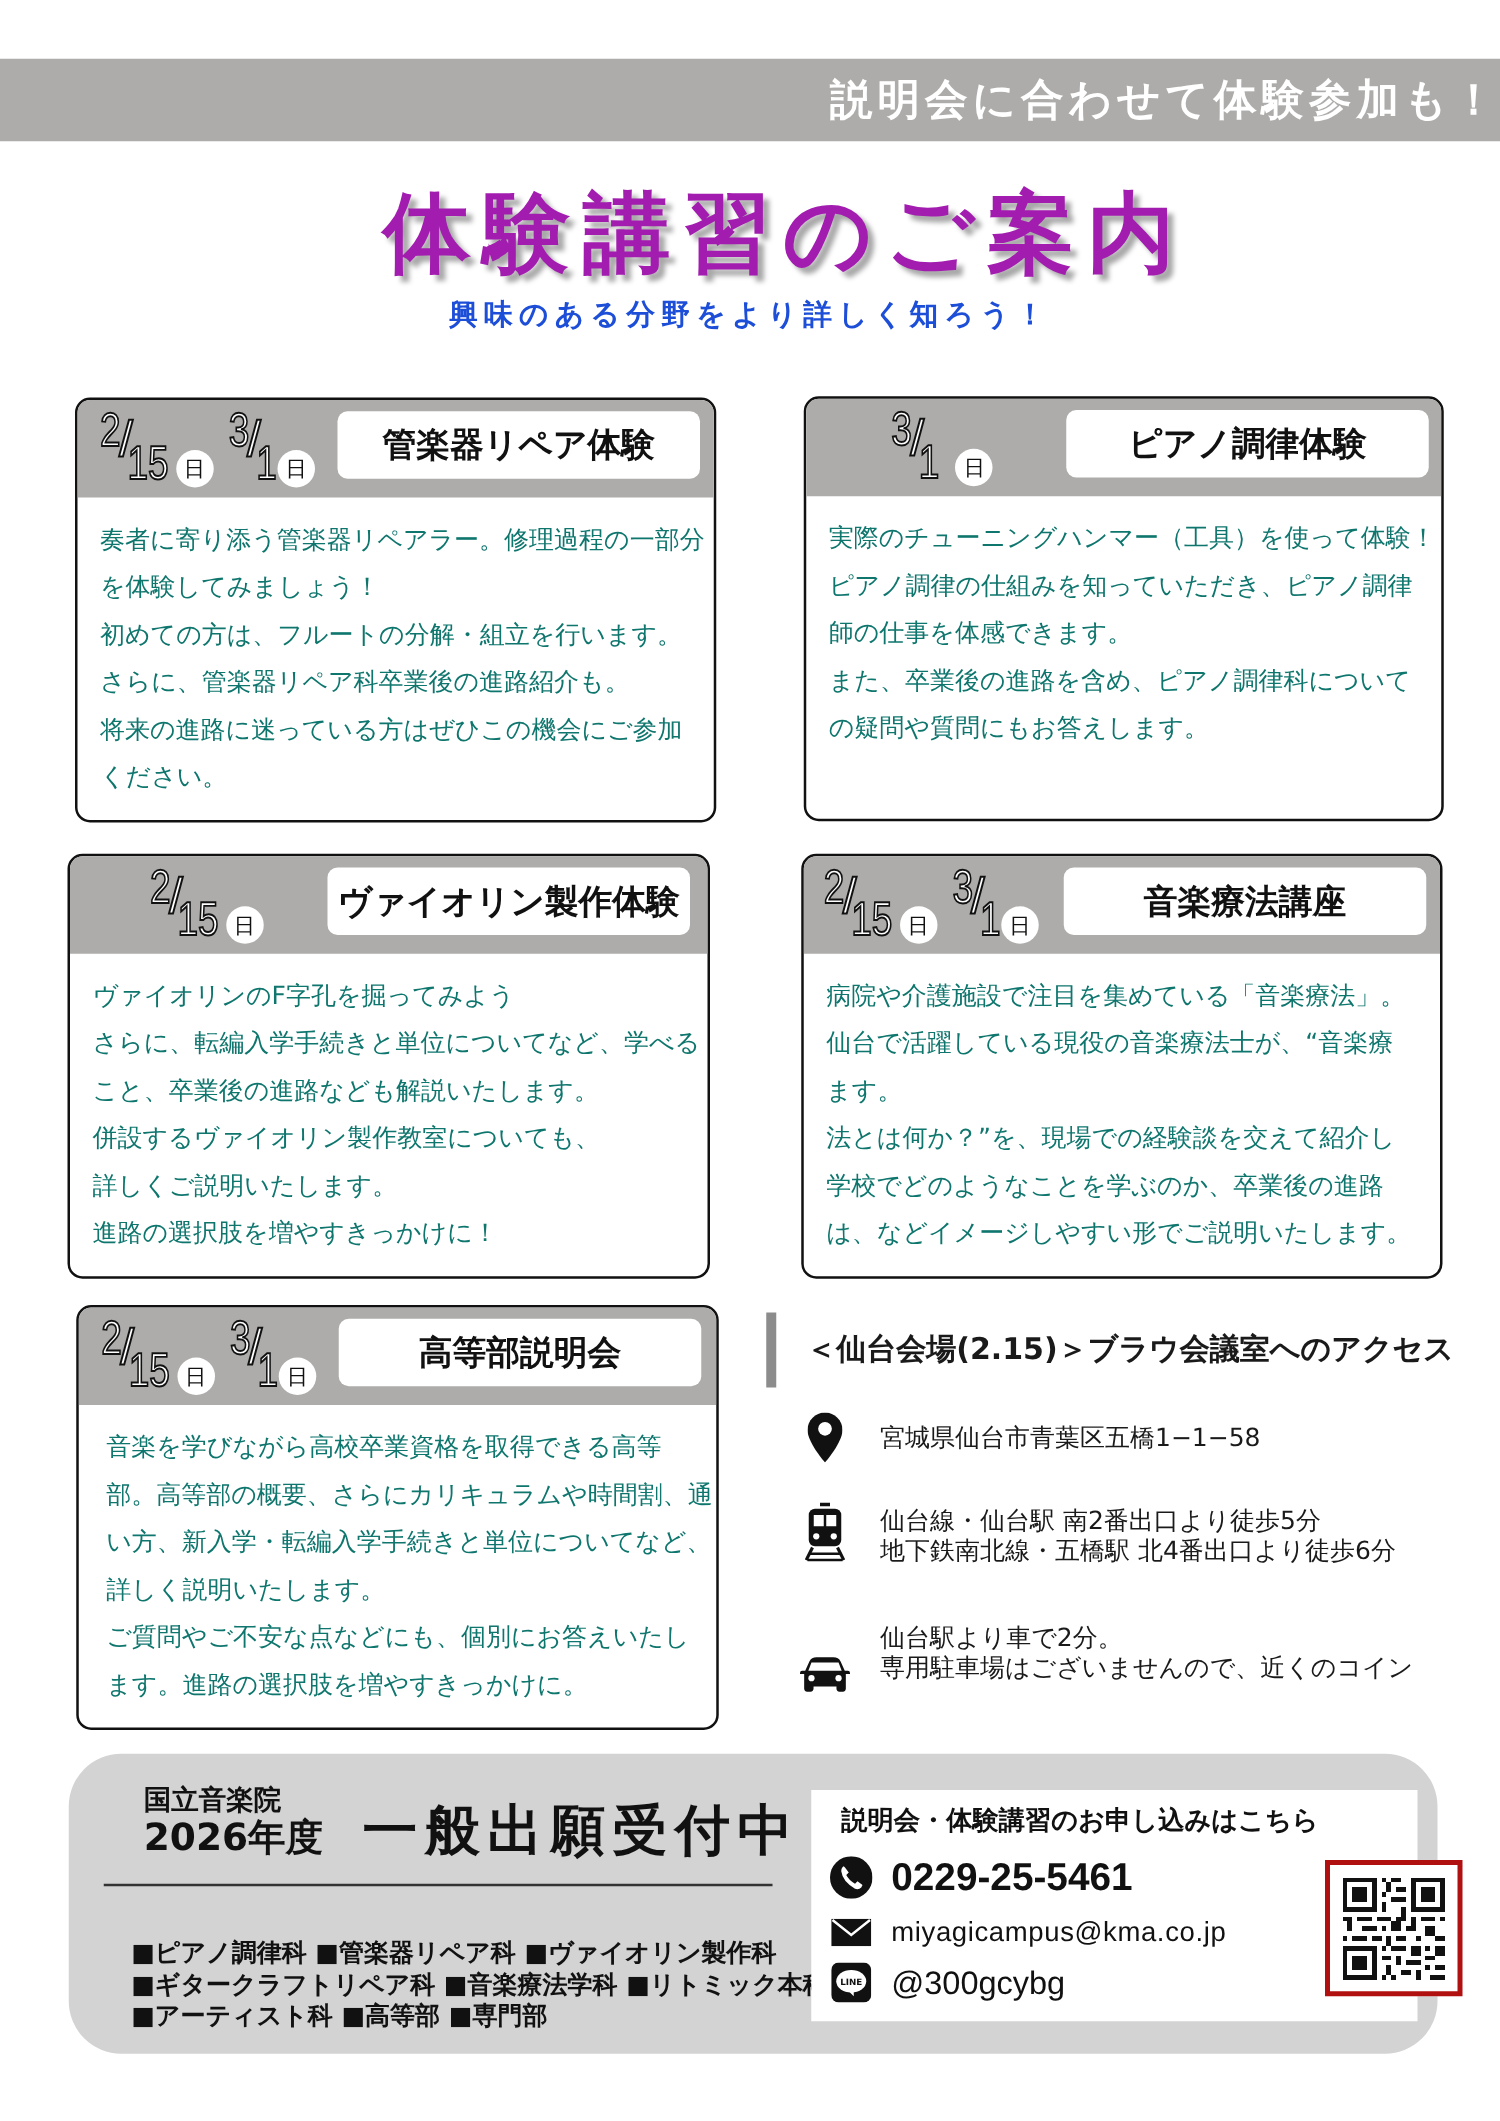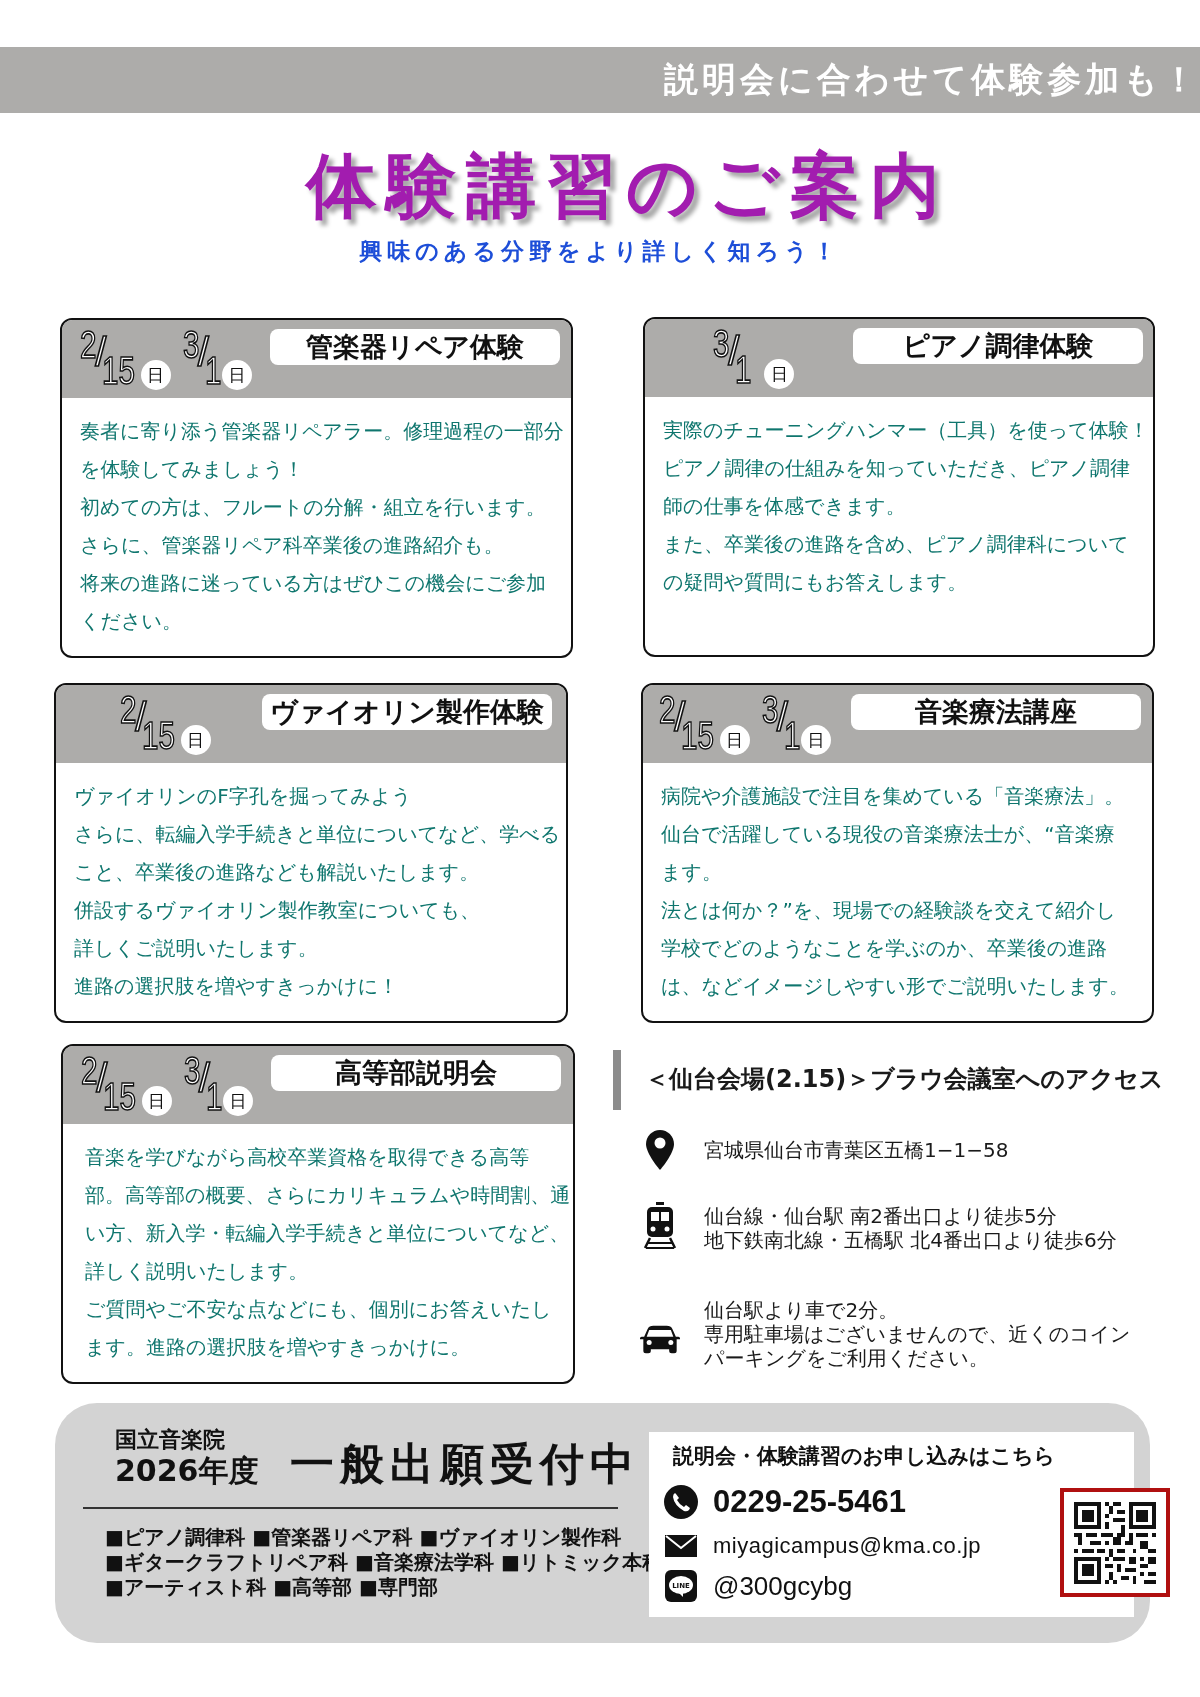--- a/index.html
+++ b/index.html
@@ -36,41 +36,41 @@
     -webkit-text-stroke:1.6px #111; font-weight:normal; transform:scaleX(0.78); transform-origin:left;
   }
   .num.m { margin-top:0; }
   .slash { font-family:"Liberation Sans",sans-serif; color:#fff; -webkit-text-stroke:1.6px #111; font-size:40px; line-height:40px; margin-left:-6px; margin-top:6px; }
   .num.d { margin-top:26px; margin-left:-4px; }
   .dow {
     width:30px; height:30px; border-radius:50%; background:#fff; color:#111; font-size:17px;
     display:flex; align-items:center; justify-content:center; margin-top:34px; margin-left:-4px;
   }
   .card-title {
-    position:absolute; top:9px; height:36px; background:#fff; border-radius:8px;
+    position:absolute; top:9px; height:54px; background:#fff; border-radius:8px;
     display:flex; align-items:center; justify-content:center; font-size:27px; font-weight:bold; color:#111;
   }
   .card-body { padding:14px 18px 0 18px; font-size:20px; line-height:38px; color:#0f766e; }
   .card-body div { white-space:nowrap; }
 
   .access-bar { position:absolute; left:613px; top:1050px; width:8px; height:60px; background:#8c8c8c; }
   .access-title { position:absolute; left:645px; top:1063px; font-size:24px; font-weight:bold; color:#1a1a1a; }
   .access-row { position:absolute; left:640px; display:flex; align-items:flex-start; }
   .access-row .ico { width:40px; height:44px; display:flex; align-items:center; justify-content:center; margin-right:24px; }
   .access-row .txt { font-size:20px; line-height:24px; color:#1a1a1a; }
 
   .bottom-panel {
     position:absolute; left:55px; top:1403px; width:1095px; height:240px; background:#d3d3d3; border-radius:42px;
   }
   .school { position:absolute; left:60px; top:22px; }
   .school .name { font-size:22px; font-weight:bold; color:#111; }
   .school .year { font-size:30px; font-weight:bold; color:#111; line-height:32px; }
   .apply { position:absolute; left:235px; top:32px; font-size:44px; font-weight:bold; letter-spacing:6px; color:#111; }
   .hr { position:absolute; left:28px; top:104px; width:535px; height:2px; background:#333; }
-  .depts { position:absolute; left:50px; top:122px; font-size:20px; line-height:25px; color:#111; font-weight:bold; }
+  .depts { position:absolute; left:50px; top:147px; font-size:20px; line-height:25px; color:#111; font-weight:bold; }
   .contact {
     position:absolute; left:594px; top:29px; width:485px; height:185px; background:#fff;
   }
   .contact .lead { position:absolute; left:0; width:430px; top:10px; text-align:center; font-size:21px; font-weight:bold; color:#111; }
   .c-row { position:absolute; left:14px; display:flex; align-items:center; }
   .c-row .ic { width:36px; height:36px; display:flex; align-items:center; justify-content:center; margin-right:14px; }
   .phone { font-size:31px; font-weight:bold; color:#111; font-family:"Liberation Sans",sans-serif; }
   .mail { font-size:22px; color:#111; font-family:"Liberation Sans",sans-serif; letter-spacing:0.5px; }
   .line { font-size:26px; color:#111; font-family:"Liberation Sans",sans-serif; }
   .qr { position:absolute; left:411px; top:56px; width:110px; height:109px; box-sizing:border-box; border:4px solid #b01010; background:#fff; display:flex; align-items:center; justify-content:center; }
@@ -248,21 +248,20 @@
     <svg width="48" height="34" viewBox="0 0 48 34">
         <path d="M9 4 Q11 0 16 0 H32 Q37 0 39 4 L43 13 H46 Q48 13 48 15 V16 H44 V30 Q44 33 41 33 H38 Q35 33 35 30 V28 H13 V30 Q13 33 10 33 H7 Q4 33 4 30 V16 H0 V15 Q0 13 2 13 H5 Z" fill="#111"></path>
         <path d="M11 5 H37 L40 13 H8 Z" fill="#fff"></path>
         <circle cx="11" cy="20" r="3" fill="#fff"></circle>
         <circle cx="37" cy="20" r="3" fill="#fff"></circle>
       </svg>
   </span>
   <span class="txt">
     <div>仙台駅より車で2分。</div>
     <div>専用駐車場はございませんので、近くのコイン</div>
-    <div>パーキングをご利用ください。</div>
   </span>
 </div>
 
 <div class="bottom-panel">
   <div class="school">
     <div class="name">国立音楽院</div>
     <div class="year">2026年度</div>
   </div>
   <div class="apply">一般出願受付中</div>
   <div class="hr"></div>

